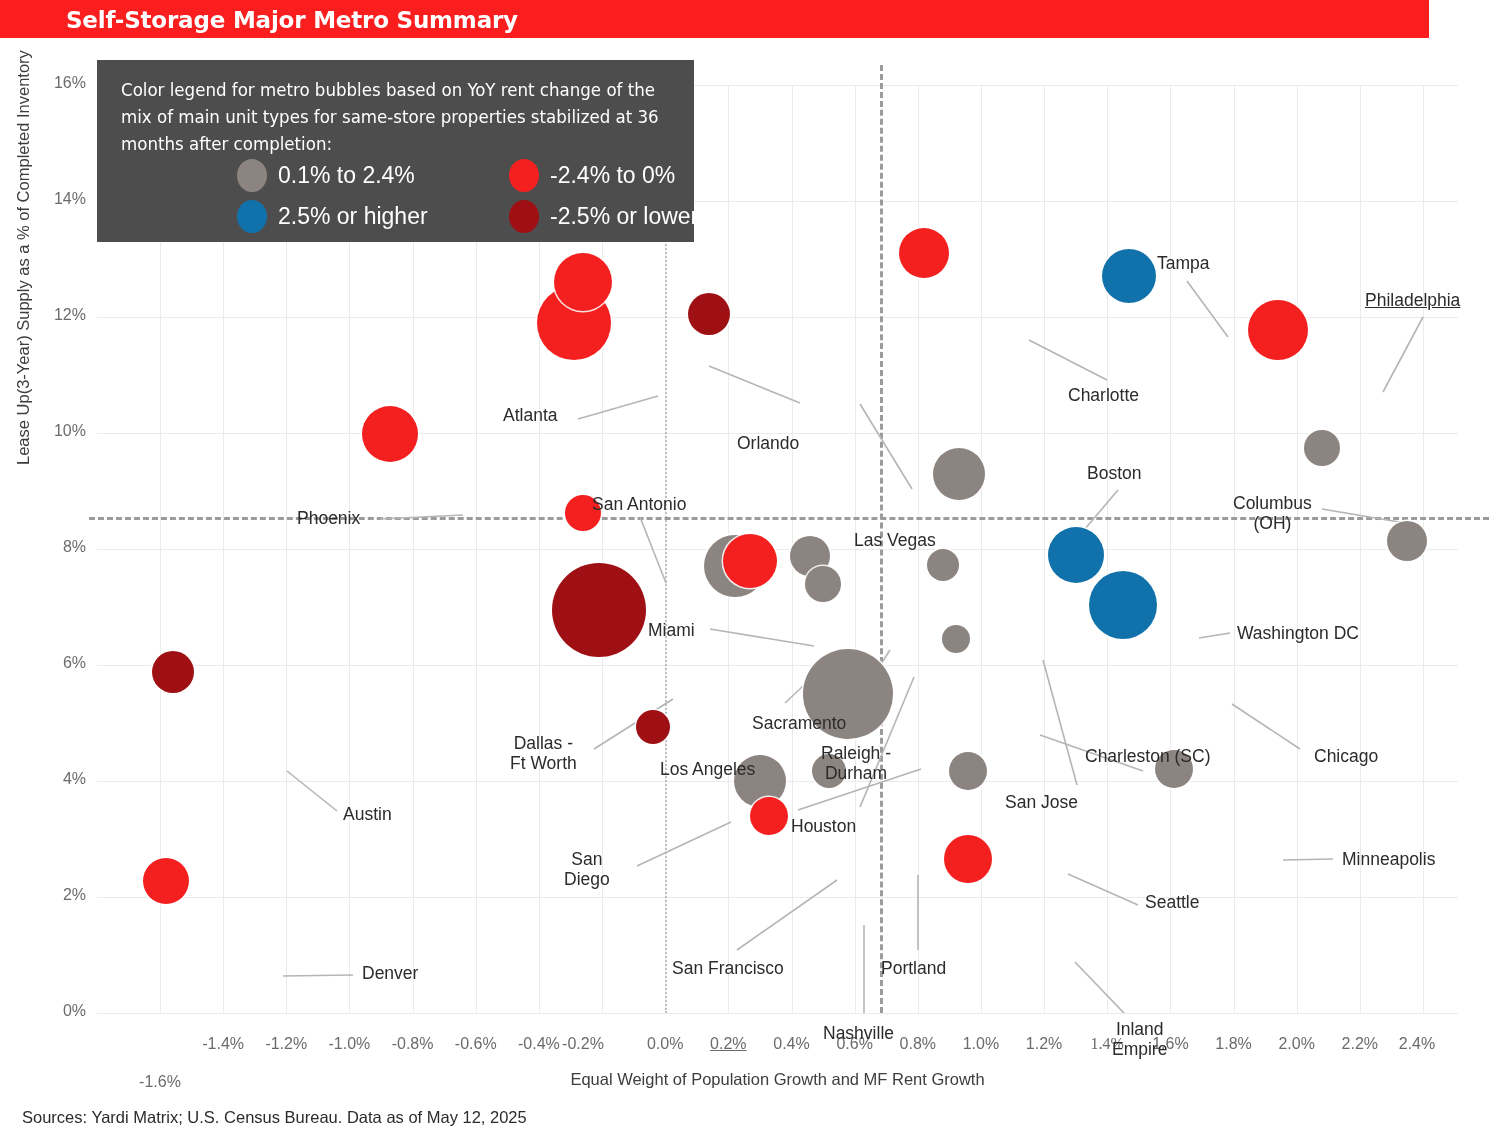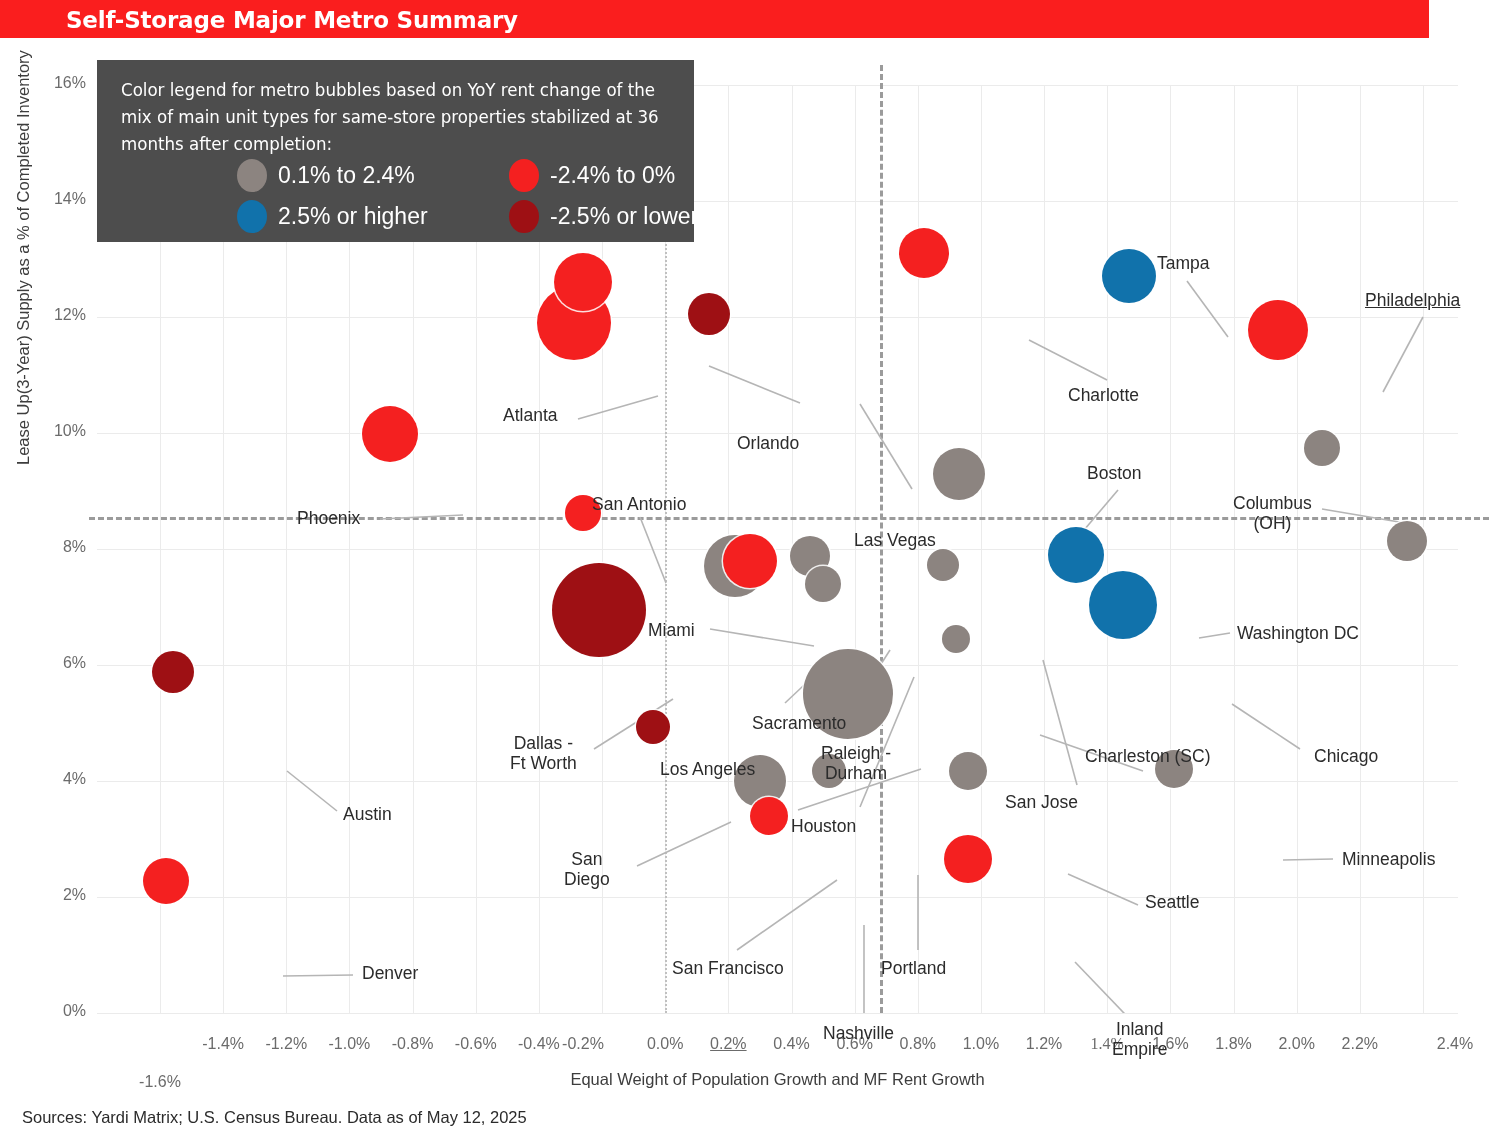--- a/index.html
+++ b/index.html
@@ -156,21 +156,21 @@
       <div class="xtick" style="left: 649.5px; top: 950px;">0.4%</div>
       <div class="xtick" style="left: 712.65px; top: 950px;">0.6%</div>
       <div class="xtick" style="left: 775.8px; top: 950px;">0.8%</div>
       <div class="xtick" style="left: 838.95px; top: 950px;">1.0%</div>
       <div class="xtick" style="left: 902.1px; top: 950px;">1.2%</div>
       <div class="xtick" style="left: 965.25px; top: 950px; font-family: Liberation Serif, serif;">1.4%</div>
       <div class="xtick" style="left: 1028.4px; top: 950px;">1.6%</div>
       <div class="xtick" style="left: 1091.55px; top: 950px;">1.8%</div>
       <div class="xtick" style="left: 1154.7px; top: 950px;">2.0%</div>
       <div class="xtick" style="left: 1217.85px; top: 950px;">2.2%</div>
-      <div class="xtick" style="left: 1313px; top: 950px;">2.4%</div>
+      <div class="xtick" style="left: 1275px; top: 950px;">2.4%</div>
     </div>
 
   <div id="ref-v-zero" style="left: 568.2px;"></div>
   <div id="ref-v-dash" style="left: 782.91px;"></div>
   <div id="ref-h-dash" style="top: 431.52px;"></div>
 
   <svg id="leaders">
       <line x1="612" y1="281" x2="703" y2="318" stroke="#b5b5b5" stroke-width="1.6"></line>
       <line x1="561" y1="311" x2="481" y2="334" stroke="#b5b5b5" stroke-width="1.6"></line>
       <line x1="763" y1="319" x2="815" y2="404" stroke="#b5b5b5" stroke-width="1.6"></line>

